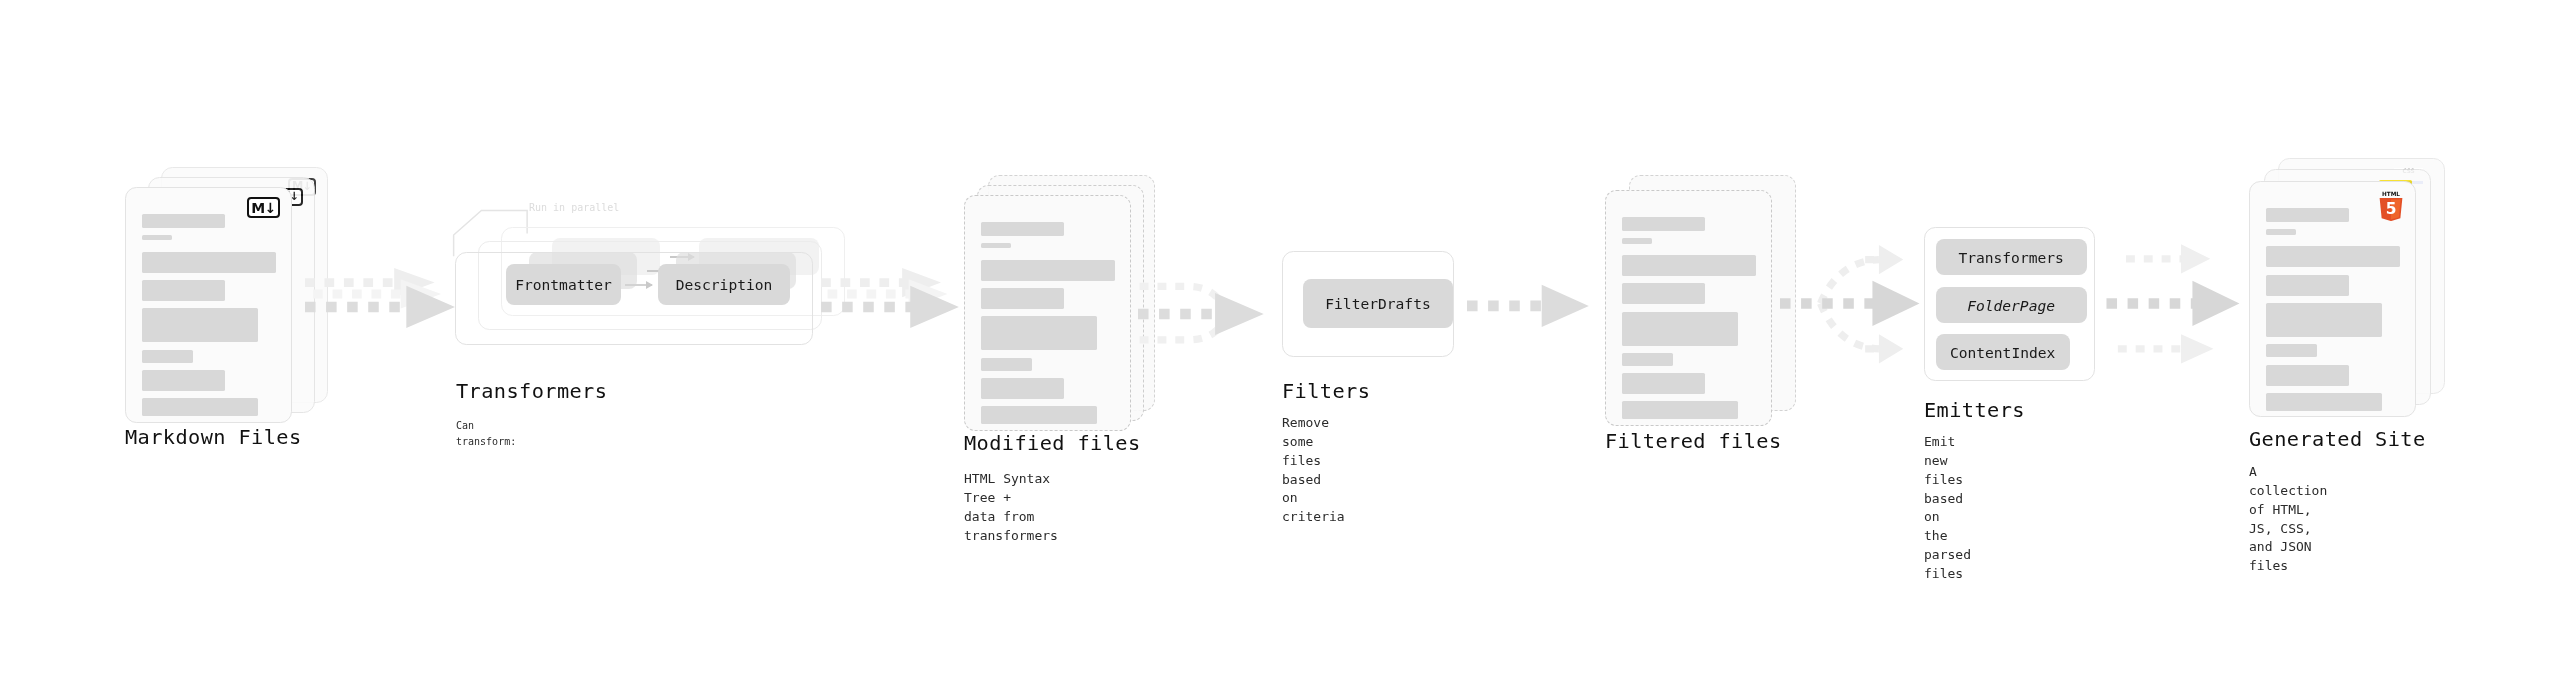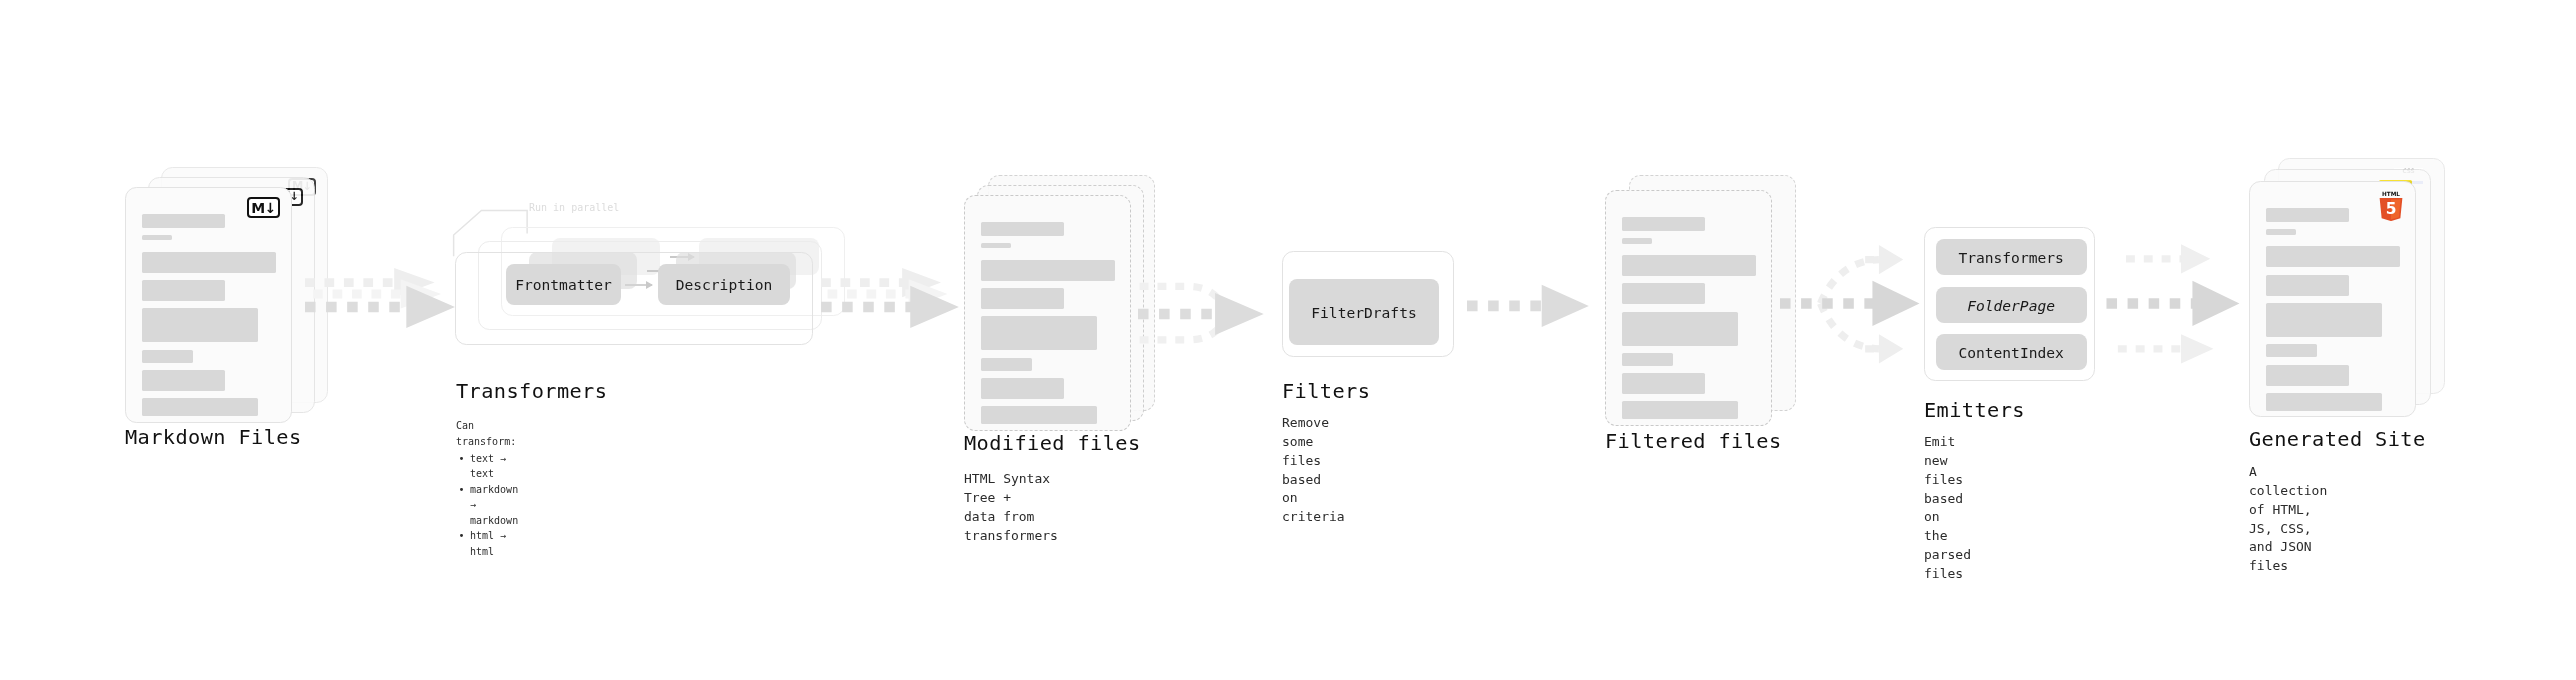--- a/index.html
+++ b/index.html
@@ -171,25 +171,20 @@
 
   <div class="panel" style="left:455px;top:252px;width:358px;height:93px;">
     <div class="chip" style="left:50px;top:11.4px;width:115px;height:41px;">Frontmatter</div>
     <div class="chip" style="left:202px;top:11.4px;width:132px;height:41px;">Description</div>
     <div class="miniarrow" style="left:169px;top:31px;width:27px;background:#d3d3d3;"></div>
   </div>
 
   <div class="label-title" style="left:456px;top:379px;">Transformers</div>
   <div class="label-list" style="left:456px;top:418px;">
     <div>Can transform:</div>
-    <ul>
-      <li>text → text</li>
-      <li>markdown → markdown</li>
-      <li>html → html</li>
-    </ul>
   </div>
 </div>
 
 <svg class="flowarrow" style="left:821px;top:268px;" width="142" height="77" viewBox="0 0 175 95">
   <g stroke="#eeeeee" stroke-width="11" stroke-dasharray="12 12" fill="#eeeeee">
     <line x1="0" y1="18" x2="110" y2="18"></line>
     <polygon points="100,0 148,18 100,36" stroke="none"></polygon>
   </g>
   <g stroke="#f4f4f4" stroke-width="11" stroke-dasharray="12 12" fill="#f4f4f4">
     <line x1="8" y1="32" x2="118" y2="32"></line>
@@ -229,21 +224,21 @@
     <path d="M2,118 L62,118 Q98,118 108,88"></path>
   </g>
   <g stroke="#dcdcdc" stroke-width="13" stroke-dasharray="13 13" fill="#dcdcdc">
     <line x1="0" y1="86" x2="105" y2="86"></line>
     <polygon points="95,60 155,86 95,112" stroke="none"></polygon>
   </g>
 </svg>
 
 <div class="stage">
   <div class="panel" style="left:1282px;top:251px;width:172px;height:106px;">
-    <div class="chip" style="left:6px;top:27px;width:150px;height:66px;">FilterDrafts</div>
+    <div class="chip" style="left:20px;top:27px;width:150px;height:49px;">FilterDrafts</div>
   </div>
   <div class="label-title" style="left:1282px;top:379px;">Filters</div>
   <div class="label-desc" style="left:1282px;top:414px;">Remove some files based
 on criteria</div>
 </div>
 
 <svg class="flowarrow" style="left:1467px;top:283px;" width="134" height="49" viewBox="0 0 165 60">
   <g stroke="#dcdcdc" stroke-width="13" stroke-dasharray="13 13" fill="#dcdcdc">
     <line x1="0" y1="28" x2="100" y2="28"></line>
     <polygon points="92,2 150,28 92,54" stroke="none"></polygon>
@@ -283,21 +278,21 @@
   <g stroke="#d7d7d7" stroke-width="13" stroke-dasharray="13 13" fill="#d7d7d7">
     <line x1="0" y1="88" x2="122" y2="88"></line>
     <polygon points="114,60 172,88 114,116" stroke="none"></polygon>
   </g>
 </svg>
 
 <div class="stage">
   <div class="panel" style="left:1924px;top:227px;width:171px;height:154px;">
     <div class="chip" style="left:10.6px;top:11.4px;width:151px;height:36px;">Transformers</div>
     <div class="chip" style="left:10.6px;top:59px;width:151px;height:36px;font-style:italic;">FolderPage</div>
-    <div class="chip" style="left:10.6px;top:106px;width:151px;height:36px;">ContentIndex</div>
+    <div class="chip" style="left:10.6px;top:106px;width:134px;height:36px;">ContentIndex</div>
   </div>
   <div class="label-title" style="left:1924px;top:398px;">Emitters</div>
   <div class="label-desc" style="left:1924px;top:433px;">Emit new files based on
 the parsed files</div>
 </div>
 
 <svg class="flowarrow" style="left:2100px;top:232px;" width="150" height="142" viewBox="0 0 185 175">
   <g stroke="#efefef" stroke-width="9" stroke-dasharray="11 11" fill="#efefef">
     <line x1="32" y1="33" x2="108" y2="33"></line>
     <polygon points="100,15 136,33 100,51" stroke="none"></polygon>

